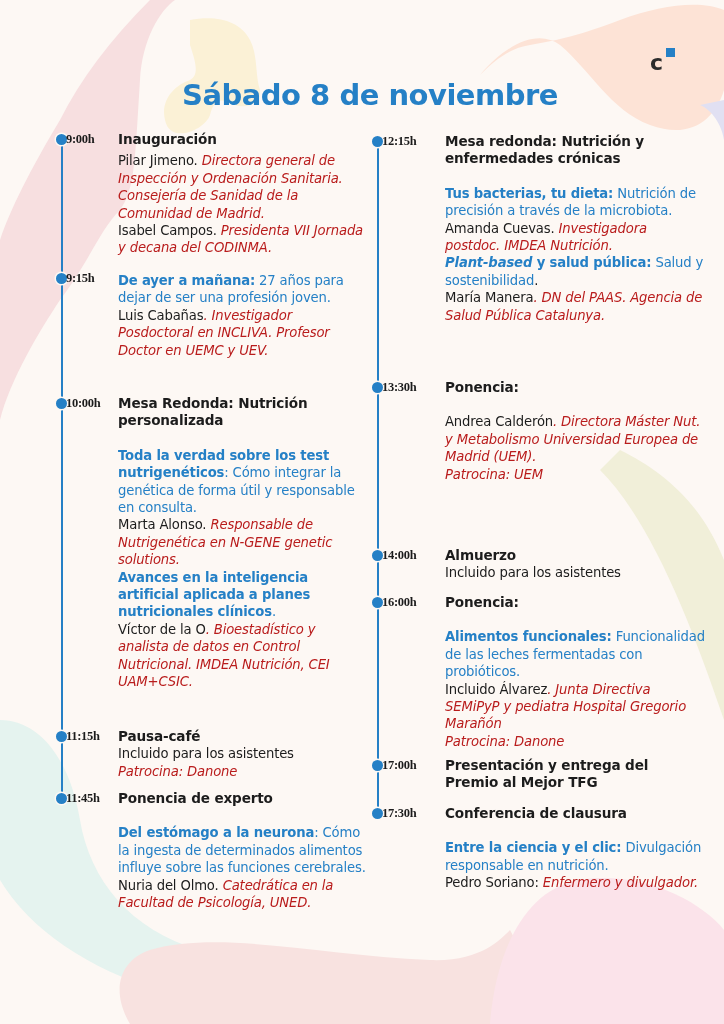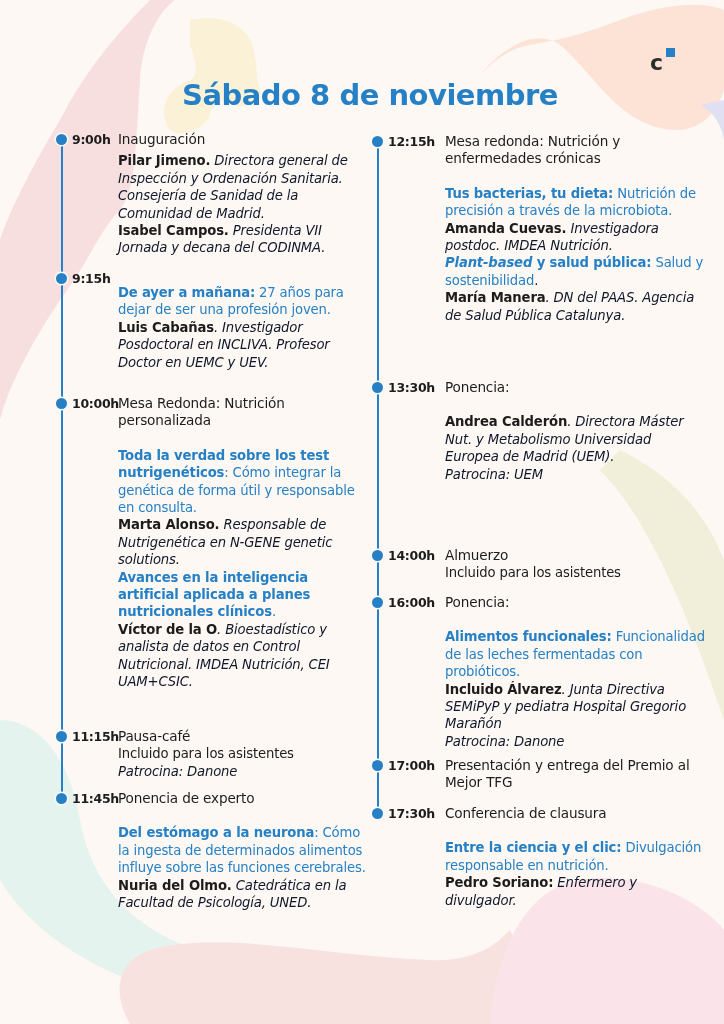--- a/index.html
+++ b/index.html
@@ -25,33 +25,33 @@
   .tline { position: absolute; width: 2px; background: #2580c6; z-index: 1; }
   .tl-left { left: 61px; top: 140px; height: 665px; }
   .tl-right { left: 377px; top: 140px; height: 672px; }
 
   .event { position: absolute; left: 0; }
   .dot {
     position: absolute; left: 0; top: 3px; width: 11px; height: 11px; border-radius: 50%;
     background: #2580c6; box-shadow: 0 0 0 1.5px #fdf8f4;
   }
   .time {
-    position: absolute; left: 16px; top: 0; font-weight: bold; font-size: 12.5px;
-    letter-spacing: -0.3px; color: #1c1c1c; line-height: 17px;
+    position: absolute; left: 10px; top: 0; font-weight: bold; font-size: 12.5px;
+    letter-spacing: -0.3px; color: #1c1c1c; line-height: 17px; font-family: Liberation Serif, serif;
   }
   .body { position: absolute; top: 0; font-size: 13.2px; line-height: 17.4px; letter-spacing: -0.15px; }
   .left .body { left: 62px; width: 252px; }
   .right .body { left: 73px; width: 260px; }
-  .heading { font-weight: normal; font-size: 13.6px; color: #1c1c1c; display: block; }
+  .heading { font-weight: bold; font-size: 13.6px; color: #1c1c1c; display: block; }
   .body p { margin: 0; }
   .gap { height: 17px; }
   .blue { color: #2580c6; }
   .bblue { color: #2580c6; font-weight: bold; }
-  .name { font-weight: bold; color: #1c1c1c; margin-top: 26px; }
-  .role { font-style: italic; color: #0f172a; }
+  .name { font-weight: normal; color: #1c1c1c; margin-top: 26px; }
+  .role { font-style: italic; color: #b91c1c; }
   .plain { color: #1c1c1c; }
 </style>
 </head>
 <body>
 
 <svg class="bg" viewBox="0 0 724 1024" preserveAspectRatio="none">
   <path d="M150 0 C110 40 80 80 60 120 C30 170 10 210 0 240 L0 420 C10 380 40 330 60 300 C90 260 100 230 120 210 C135 190 135 160 140 80 C142 40 160 10 175 0 Z" fill="#f7dfe0"></path>
   <path d="M190 20 C215 15 240 20 250 40 C258 55 255 75 260 90 C262 100 250 110 235 105 C225 100 215 95 210 115 C205 130 170 145 165 120 C160 100 175 85 190 80 C200 75 195 60 190 45 Z" fill="#fbf1d6"></path>
   <path d="M480 75 C510 40 540 30 560 45 C590 70 610 110 650 125 C690 140 715 120 724 90 L724 10 C700 0 660 5 620 20 C580 35 560 40 530 45 C510 48 495 60 480 75 Z" fill="#fde3d6"></path>
   <path d="M700 105 C712 110 722 125 724 140 L724 100 Z" fill="#e1e0f2"></path>
@@ -80,21 +80,21 @@
       <span class="heading">Inauguración</span>
       <p style="margin-top:4px"><span class="name">Pilar Jimeno.</span><span class="role"> Directora general de Inspección y Ordenación Sanitaria. Consejería de Sanidad de la Comunidad de Madrid.</span></p>
       <p><span class="name">Isabel Campos.</span><span class="role"> Presidenta VII Jornada y decana del CODINMA.</span></p>
     </div>
   </div>
 
   <div class="event" style="top:139px">
     <span class="dot"></span>
     <span class="time">9:15h</span>
     <div class="body">
-      <p style="margin-top:14px"><span class="bblue">De ayer a mañana:</span><span class="blue"> 27 años para dejar de ser una profesión joven.</span></p>
+      <p style="margin-top:2px"><span class="bblue">De ayer a mañana:</span><span class="blue"> 27 años para dejar de ser una profesión joven.</span></p>
       <p><span class="name">Luis Cabañas</span><span class="role">. Investigador Posdoctoral en INCLIVA. Profesor Doctor en UEMC y UEV.</span></p>
     </div>
   </div>
 
   <div class="event" style="top:264px">
     <span class="dot"></span>
     <span class="time">10:00h</span>
     <div class="body">
       <span class="heading">Mesa Redonda: Nutrición personalizada</span>
       <div class="gap"></div>

